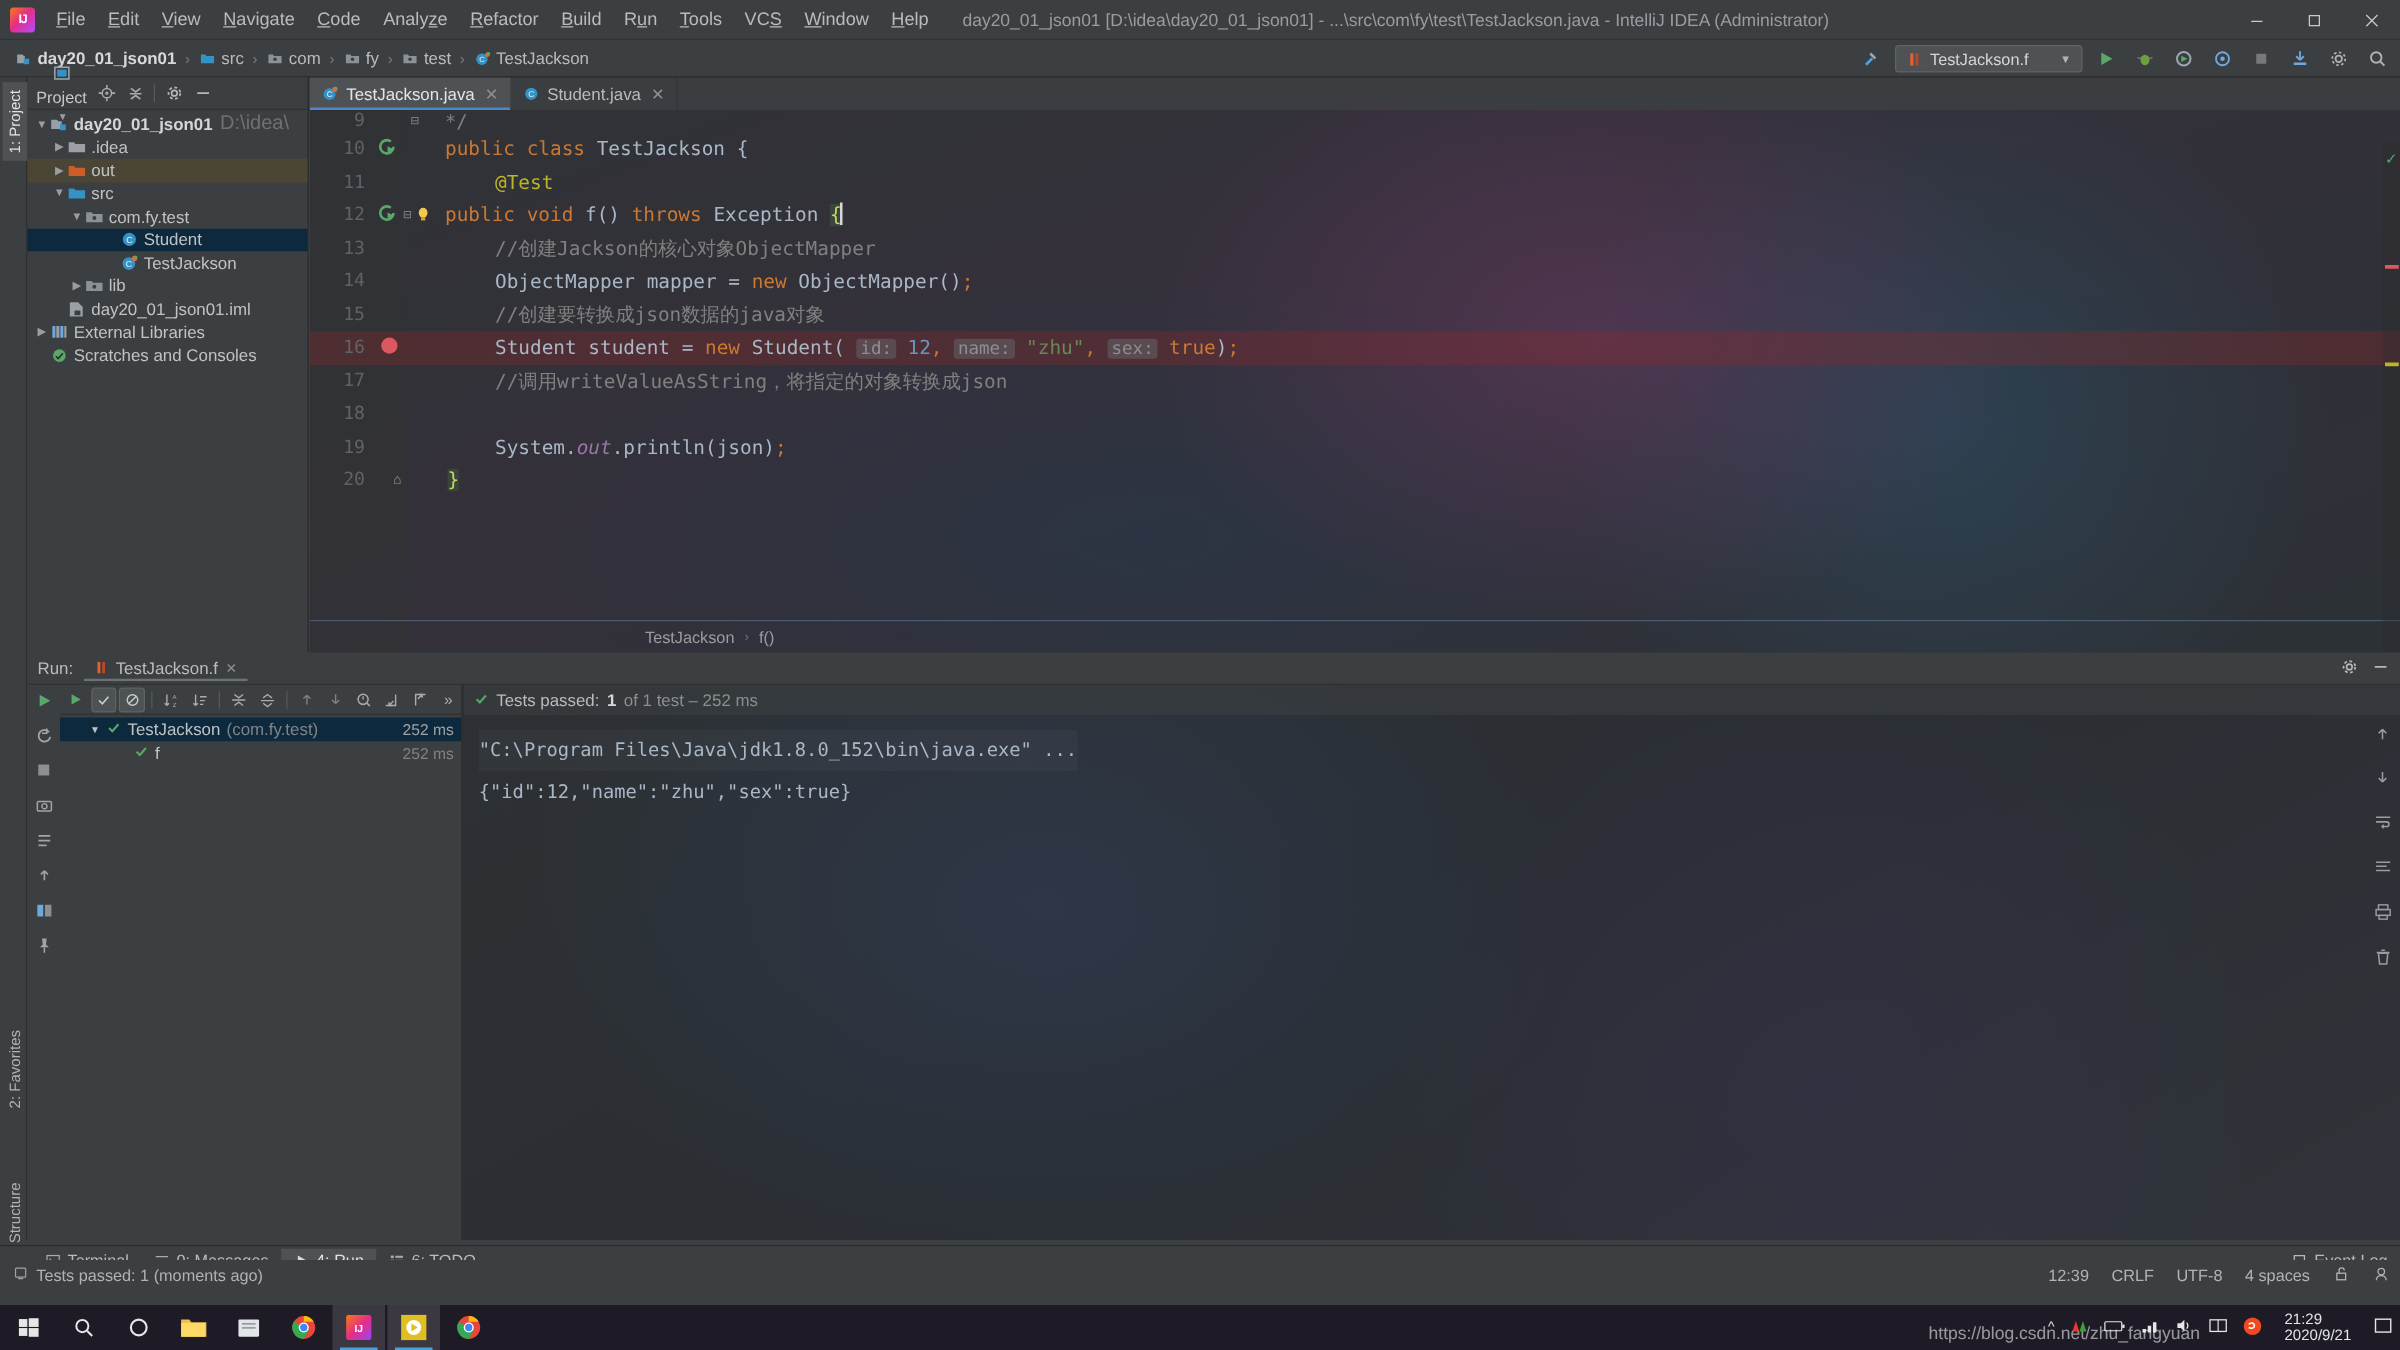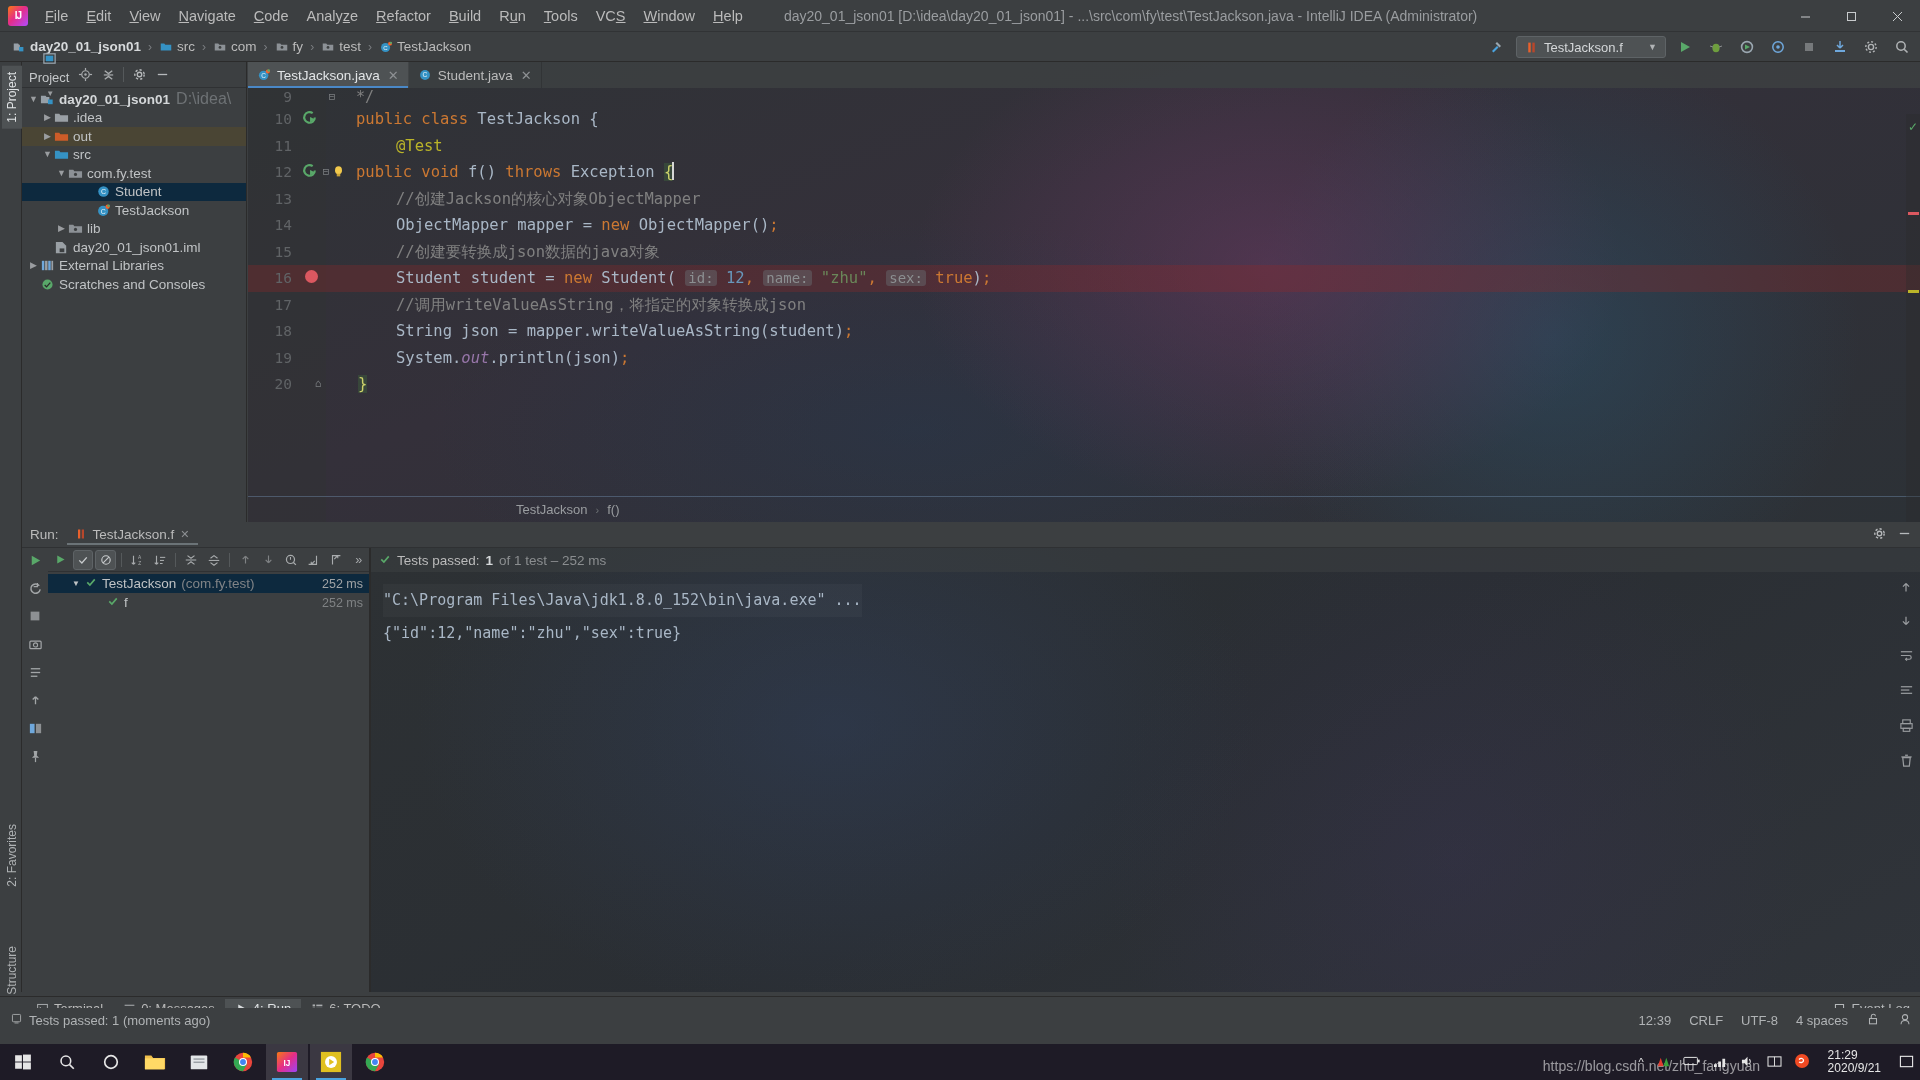--- a/index.html
+++ b/index.html
@@ -34,21 +34,21 @@
     color: #fff; font-size: 10px; font-weight: bold;
     display: flex; align-items: center; justify-content: center;
     letter-spacing: -1px;
   }
   .menu { display: flex; align-items: center; gap: 0px; text-align: right; }
   .menu-item {
     padding: 4px 9px; color: #bbbbbb; font-size: 14.5px; white-space: nowrap;
   }
   .menu-item u { text-decoration: underline; }
   .win-title {
-    margin-left: 32px; color: #9a9da0; font-size: 14px; white-space: nowrap;
+    margin-left: 18px; color: #9a9da0; font-size: 14px; white-space: nowrap;
   }
   .win-controls {
     position: absolute; right: 0; top: 0; height: 32px;
     display: flex; align-items: center;
   }
   .win-btn {
     width: 46px; height: 32px; display: flex; align-items: center; justify-content: center;
     color: #c8cbcd; font-size: 13px;
   }
 
@@ -744,21 +744,20 @@
           <span class="ctext" style="left:148px"><span class="cls">Student</span> <span class="idn">student = </span><span class="kw">new</span> <span class="cls">Student</span><span class="idn">(</span> <span class="hint">id:</span> <span class="num">12</span><span class="kw">,</span> <span class="hint">name:</span> <span class="str">"zhu"</span><span class="kw">,</span> <span class="hint">sex:</span> <span class="kw">true</span><span class="idn">)</span><span class="kw">;</span></span>
         </div>
 
         <div class="cline">
           <span class="lnum">17</span>
           <span class="ctext cmt" style="left:148px">//调用writeValueAsString，将指定的对象转换成json</span>
         </div>
 
         <div class="cline">
           <span class="lnum">18</span>
-          <span class="ctext" style="left:148px"><span class="cls">String</span> <span class="idn">json = mapper.</span><span class="mth">writeValueAsString</span><span class="idn">(student)</span><span class="kw">;</span></span>
         </div>
 
         <div class="cline">
           <span class="lnum">19</span>
           <span class="ctext" style="left:148px"><span class="cls">System</span><span class="idn">.</span><span class="fld">out</span><span class="idn">.</span><span class="mth">println</span><span class="idn">(json)</span><span class="kw">;</span></span>
         </div>
 
         <div class="cline">
           <span class="lnum">20</span>
           <span class="fold" style="left:62px">⌂</span>

